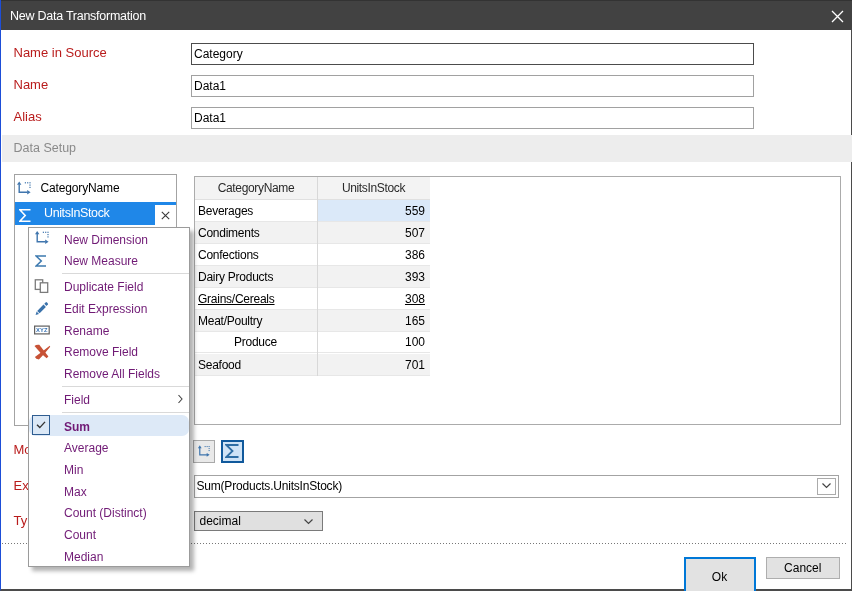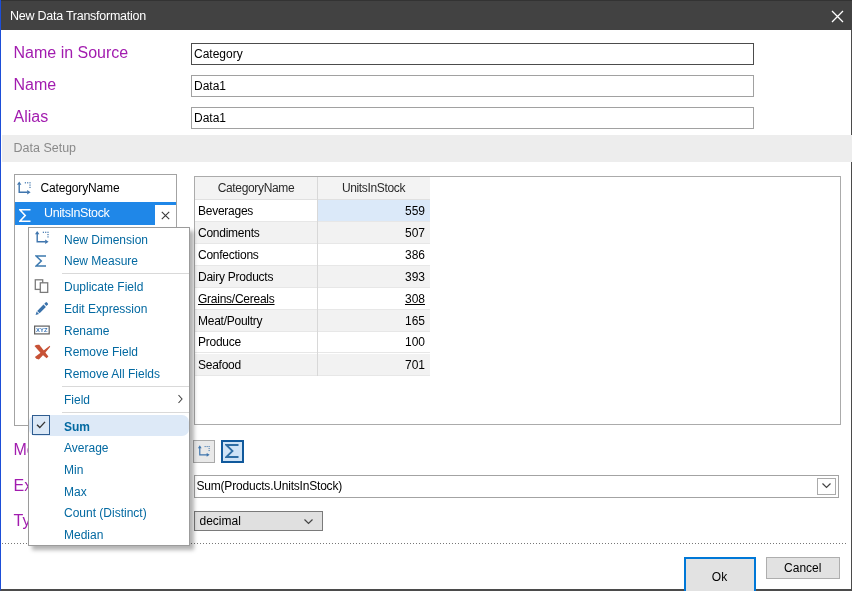--- a/index.html
+++ b/index.html
@@ -1,21 +1,21 @@
 <!DOCTYPE html>
 <html><head>
 <meta charset="utf-8">
 <style>
 *{margin:0;padding:0;box-sizing:border-box;}
 html,body{width:852px;height:591px;overflow:hidden;}
 body{font-family:"Liberation Sans",sans-serif;font-size:12px;position:relative;background:#fff;}
 .dlg{position:absolute;left:0;top:0;width:852px;height:591px;background:#fff;border-left:1px solid #1d4ed8;border-right:1px solid #4b4b4b;border-bottom:2px solid #4b4b4b;}
 .titlebar{position:absolute;left:0;top:0;width:852px;height:30px;background:#424242;border-top:1px solid #333;}
 .title{position:absolute;left:9px;top:0;height:30px;line-height:30px;color:#fff;font-size:12.5px;letter-spacing:-0.25px;}
-.lbl{position:absolute;color:#a21caf;font-size:16px;line-height:14px;}
+.lbl{position:absolute;color:#b91c1c;font-size:13px;line-height:14px;}
 .tb{position:absolute;left:190px;width:563px;height:22px;background:#fff;display:flex;align-items:center;padding-left:2px;color:#000;}
 .band{position:absolute;left:1px;top:135px;width:850px;height:27px;background:#ededed;}
 .band span{position:absolute;left:11.5px;top:0;height:27px;line-height:27px;color:#8a8a8a;font-size:12.5px;}
 
 .flist{position:absolute;left:13px;top:174px;width:163px;height:252px;border:1px solid #a3a3a3;background:#fff;}
 .frow1{position:absolute;left:0;top:1px;width:161px;height:25px;}
 .frow1 svg{position:absolute;left:0.5px;top:5px;}
 .frow1 span{position:absolute;left:25.5px;top:0;height:25px;line-height:25px;color:#000;letter-spacing:-0.15px;}
 .frow2{position:absolute;left:0;top:26.5px;width:161px;height:23.5px;background:#1f87e8;}
 .frow2 svg.sg{position:absolute;left:4px;top:7.5px;}
@@ -41,21 +41,21 @@
 
 .combo{position:absolute;left:192.5px;top:474.5px;width:645.5px;height:23.5px;border:1px solid #a3a3a3;background:#fff;display:flex;align-items:center;padding-left:2px;color:#000;letter-spacing:-0.2px;}
 .ddbox{position:absolute;right:2px;top:2px;width:19.5px;height:17.5px;border:1px solid #ababab;background:#fff;display:flex;align-items:center;justify-content:center;}
 .sel{position:absolute;left:192.5px;top:510.5px;width:129px;height:20px;border:1px solid #7a7a7a;background:#e0e0e0;display:flex;align-items:center;padding-left:5px;color:#000;}
 .sel svg{position:absolute;right:9px;top:7px;}
 .dots{position:absolute;left:1px;top:543px;width:844px;height:1px;background:repeating-linear-gradient(90deg,#777 0 1px,transparent 1px 3px);}
 .okbtn{position:absolute;left:682.5px;top:557px;width:72px;height:39px;background:#e2e2e2;border:2px solid #0078d7;display:flex;align-items:center;justify-content:center;color:#000;}
 .cancelbtn{position:absolute;left:765px;top:557px;width:73.5px;height:21.5px;background:#e2e2e2;border:1px solid #aeaeae;display:flex;align-items:center;justify-content:center;color:#000;}
 
 .menu{position:absolute;left:27px;top:226.5px;width:162px;background:#fff;border:1px solid #9b9b9b;box-shadow:4px 4px 4px rgba(0,0,0,0.3);z-index:50;}
-.mi{position:relative;height:21.7px;line-height:24.4px;padding-left:35px;color:#0369a1;font-size:12px;white-space:nowrap;overflow:visible;}
+.mi{position:relative;height:21.7px;line-height:24.4px;padding-left:35px;color:#701a75;font-size:12px;white-space:nowrap;overflow:visible;}
 .mi svg.ic{position:absolute;left:5px;top:50%;transform:translateY(-50%);}
 .mi svg.sig{position:absolute;left:6px;top:50%;transform:translateY(-50%);margin-top:0.5px;}
 .msep{height:4.5px;position:relative;}
 .msep i{position:absolute;left:33px;right:0;top:2px;border-top:1px solid #d9d9d9;}
 .misum{background:#dde9f7;font-weight:bold;border-radius:7px;}
 .chk{position:absolute;left:2.8px;top:0.6px;width:18.6px;height:19.6px;background:#dbe8f6;border:1px solid #2f5d91;display:flex;align-items:center;justify-content:center;}
 .farrow{position:absolute;right:6.5px;top:50%;transform:translateY(-50%);}
 .closex{position:absolute;left:829.5px;top:8.5px;}
 </style>
 </head>
@@ -131,21 +131,21 @@
         <div class="c2">393</div>
       </div>
     <div class="grow" style="top:111px;text-decoration:underline;">
         <div class="c1">Grains/Cereals</div>
         <div class="c2">308</div>
       </div>
     <div class="grow galt" style="top:133px;">
         <div class="c1">Meat/Poultry</div>
         <div class="c2">165</div>
       </div>
-    <div class="grow" style="top:154px;">
+    <div class="grow" style="top:154px;padding-left:36px;">
         <div class="c1">Produce</div>
         <div class="c2">100</div>
       </div>
     <div class="grow galt" style="top:177px;">
         <div class="c1">Seafood</div>
         <div class="c2">701</div>
       </div>
   </div>
 
   <span class="lbl" style="left:12.5px;top:443px;">Mode</span>
@@ -249,15 +249,16 @@
       <span class="chk">
           <svg width="10" height="8" viewBox="0 0 10 8">
             <path d="M1 3.8 L3.8 6.6 L9 0.9" stroke="#333" stroke-width="1.4" fill="none"></path>
           </svg>
         </span>
       Sum</div>
     <div class="mi">Average</div>
     <div class="mi">Min</div>
     <div class="mi">Max</div>
     <div class="mi">Count (Distinct)</div>
+    <div class="mi">Count</div>
     <div class="mi">Median</div>
   </div>
 </div>
 
 </body></html>

